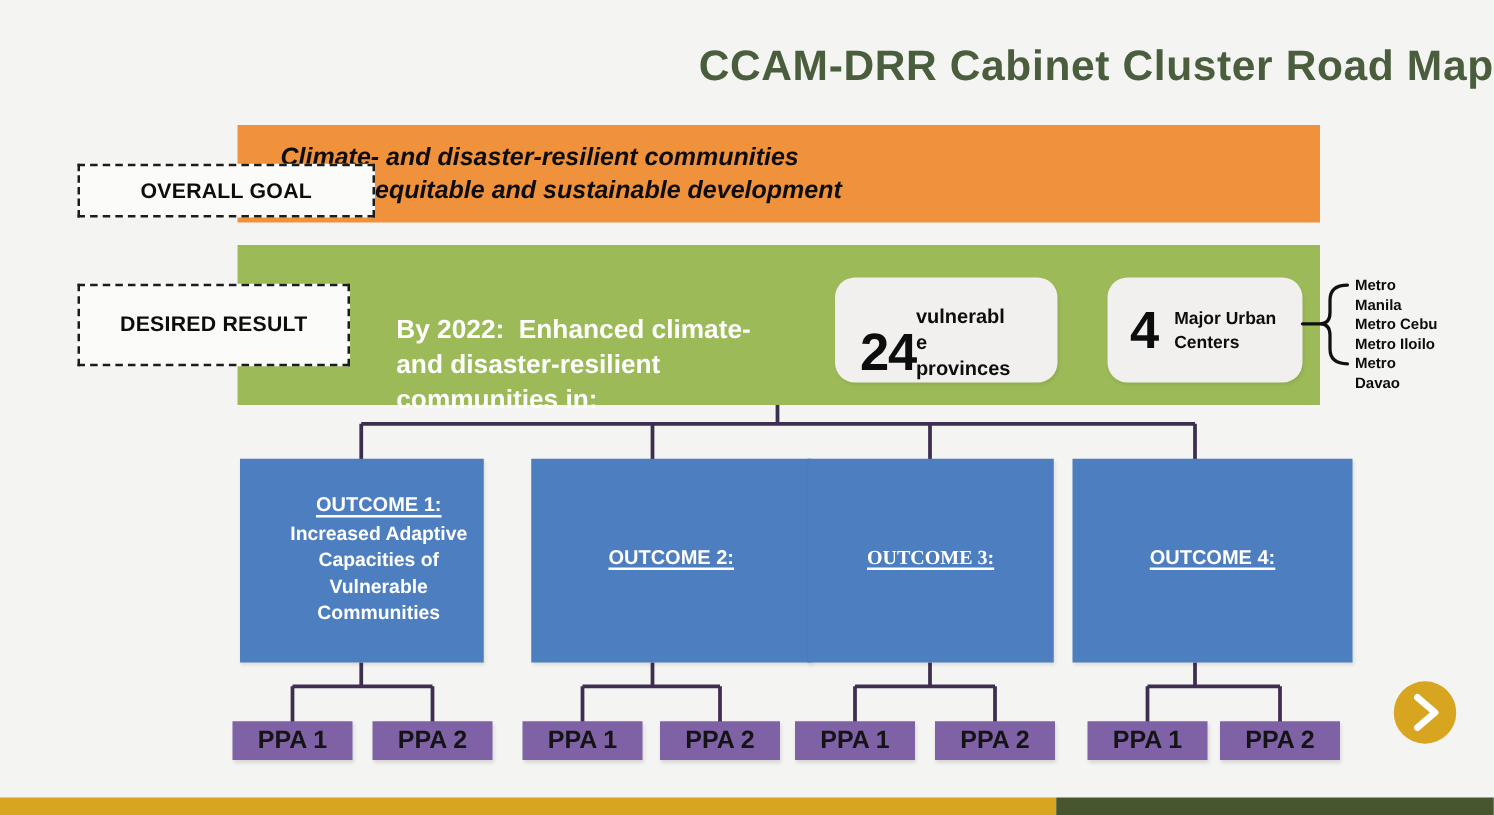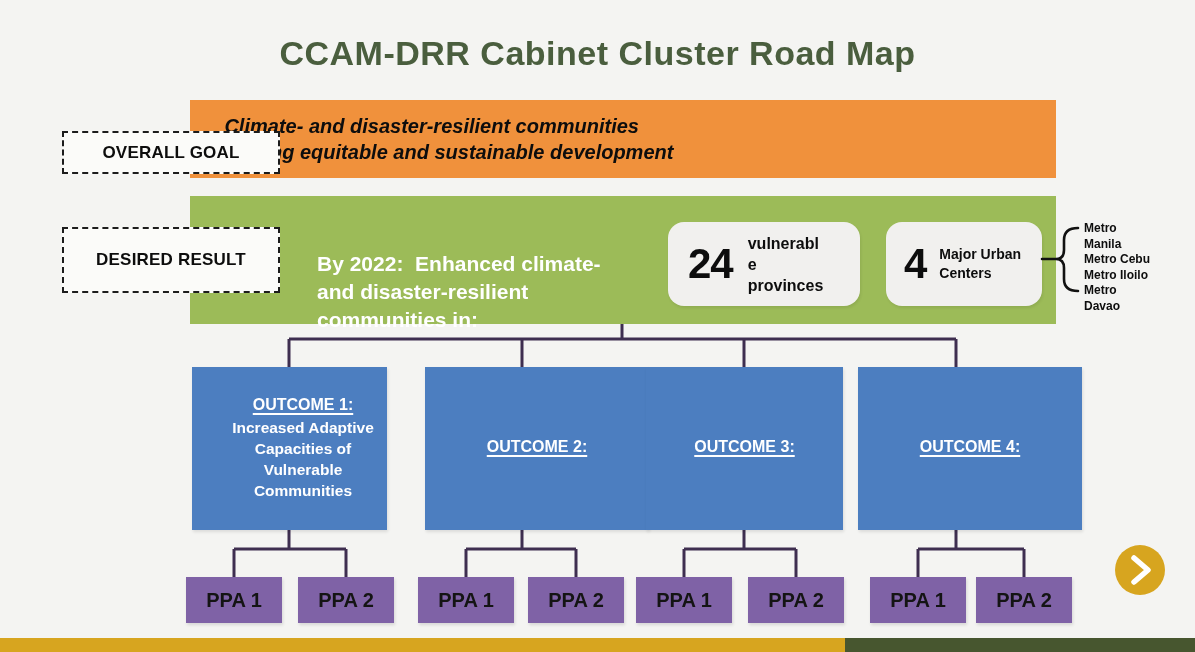--- a/index.html
+++ b/index.html
@@ -7,56 +7,56 @@
     --blue:#4c7ec0; --purple:#7f62a6; --line:#3e2e50; --gold:#d7a51f;
     --dark-green:#47562f; --card:#f1f0ee; --ink:#111111;
   }
   *{margin:0;padding:0;box-sizing:border-box;}
   html,body{width:1195px;height:652px;}
   body{font-family:"Liberation Sans",sans-serif;background:var(--bg);position:relative;overflow:hidden;}
   .abs{position:absolute;}
   .pre{white-space:pre-line;}
   .prew{white-space:pre-wrap;}
 
-  .page-title{top:34px;left:0;width:1195px;text-align:center;font-size:34px;font-weight:800;
+  .page-title{top:34px;left:0;width:1195px;text-align:right;font-size:34px;font-weight:800;
     color:var(--title-ink);letter-spacing:.5px;}
 
   .banner{display:flex;align-items:center;}
   .banner-orange{left:190px;top:100px;width:866px;height:78px;background:var(--orange);
     font-style:italic;}
   .banner-orange .txt{font-size:20px;line-height:26px;font-weight:800;color:#0d0d0d;text-align:center;}
 
   .banner-green{left:190px;top:196px;width:866px;height:128px;background:var(--green);}
   .result-text{left:317px;top:218px;width:370px;font-size:21px;line-height:28px;font-weight:800;color:#ffffff;margin-top:32px;}
 
   .label-box{background:#fbfbf9;border:2px dashed #1c1c1c;display:flex;align-items:center;
     justify-content:center;font-weight:800;font-size:17px;color:#0d0d0d;z-index:5;letter-spacing:.2px;}
-  .label-goal{left:62px;top:131px;width:218px;height:43px;}
+  .label-goal{left:62px;top:131px;width:238px;height:43px;}
   .label-result{left:62px;top:227px;width:218px;height:66px;}
 
   .stat-card{background:var(--card);border-radius:16px;display:flex;align-items:center;
     box-shadow:1px 2px 3px rgba(0,0,0,.08);}
-  .stat-1{left:668px;top:222px;width:192px;height:84px;padding-left:20px;gap:15px;}
+  .stat-1{left:668px;top:222px;width:178px;height:84px;padding-left:20px;align-items:flex-end;}
   .stat-2{left:886px;top:222px;width:156px;height:84px;padding-left:18px;gap:13px;}
   .stat-value{font-size:42px;font-weight:800;color:#0d0d0d;letter-spacing:-1px;}
   .stat-label{font-size:16px;line-height:21px;font-weight:800;color:#0d0d0d;}
   .stat-2 .stat-label{font-size:14px;line-height:19px;}
 
   .metro-list{left:1084px;top:221px;font-size:12px;line-height:15.5px;font-weight:800;color:#0d0d0d;}
 
   .outcome{top:367px;height:163px;background:var(--blue);display:flex;flex-direction:column;
     align-items:center;justify-content:center;color:#fff;text-align:center;padding:0 5px;
     box-shadow:1px 2px 3px rgba(0,0,0,.10);}
   .o1{left:192px;width:195px;padding-left:32px;} .o2{left:425px;width:224px;}
-  .o3{left:646px;width:197px;} .o4{left:858px;width:224px;}
+  .o3{left:646px;width:197px;font-family:Liberation Serif, serif;} .o4{left:858px;width:224px;}
   .outcome-title{font-size:16px;font-weight:800;text-decoration:underline;text-underline-offset:3px;
     text-decoration-thickness:2px;margin-bottom:3px;}
   .outcome-body{font-size:15.5px;line-height:21px;font-weight:800;}
 
-  .ppa{top:577px;width:96px;height:46px;background:var(--purple);display:flex;align-items:center;
+  .ppa{top:577px;width:96px;height:31px;background:var(--purple);display:flex;align-items:center;
     justify-content:center;font-size:20px;font-weight:800;color:#141414;
     box-shadow:1px 2px 3px rgba(0,0,0,.12);}
 
   .bar{top:638px;height:14px;}
   .bar-gold{left:0;width:845px;background:var(--gold);}
   .bar-green{left:845px;width:350px;background:var(--dark-green);}
 
   .next-btn{left:1115px;top:545px;width:50px;height:50px;border-radius:50%;background:var(--gold);
     display:flex;align-items:center;justify-content:center;cursor:pointer;border:none;}
 

